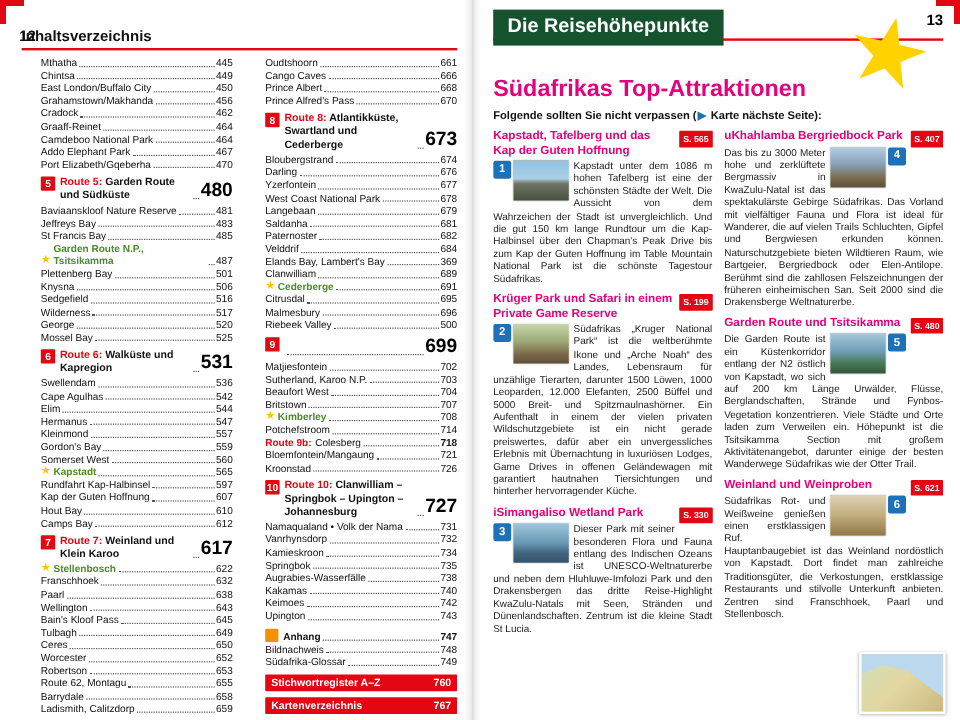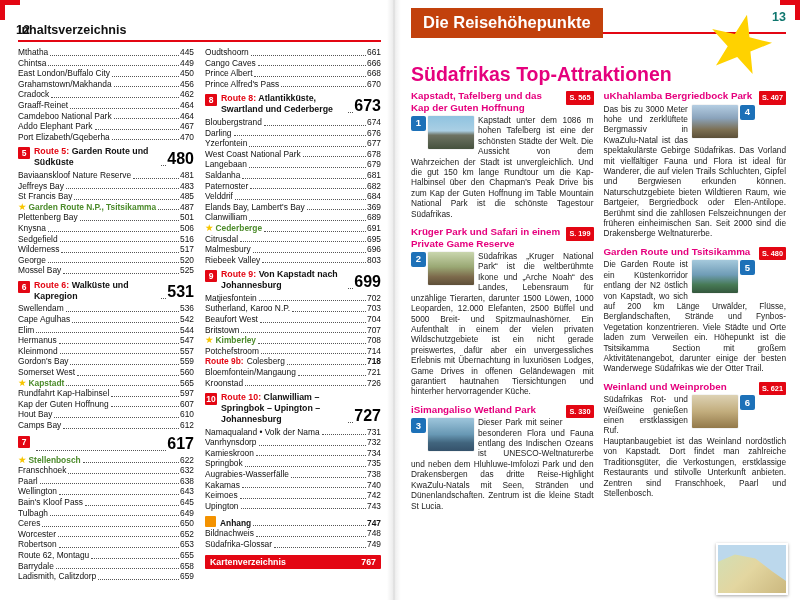--- a/index.html
+++ b/index.html
@@ -12,21 +12,21 @@
   .corner-tr { top:0; right:0; border-top:5px solid #e30613; border-right:5px solid #e30613; }
   .gutter { position:absolute; left:387px; top:0; width:14px; height:600px; z-index:5; pointer-events:none;
     background:linear-gradient(90deg, rgba(0,0,0,0) 0%, rgba(0,0,0,0.07) 40%, rgba(0,0,0,0.14) 50%, rgba(0,0,0,0.06) 62%, rgba(0,0,0,0) 100%); }
 
   
   .page-left { position:absolute; left:0; top:12px; width:392px; height:572px; padding:10px 11px 6px 18px; }
   .lp-header { position:relative; height:20px; border-bottom:2px solid #e30613; margin-bottom:5px; }
   .lp-num { position:absolute; left:-2px; top:1px; font-weight:bold; font-size:12.5px; color:#111; }
   .lp-title { position:absolute; left:0; right:0; top:1px; text-align:left; font-weight:bold; font-size:12.5px; color:#111; }
   .toc { display:flex; gap:11px; height:554px; overflow:hidden; }
-  .toc-col { flex:1; min-width:0; }
+  .toc-col { flex:1; min-width:0;margin-left:16px; }
 
   .trow { display:flex; align-items:flex-end; font-size:8.4px; line-height:10.6px; color:#111; }
   .lbl { min-width:0; }
   .dots { flex:1 1 5px; min-width:5px; border-bottom:1px dotted #555; margin:0 1px 2px 2px; }
   .pg { flex:0 0 auto; }
   .bold { font-weight:normal; }
   .green { color:#4c8b2b; font-weight:bold; }
   .star-ic { color:#f7c600; font-size:9.5px; margin-right:2px; }
   .pre { color:#e30613; font-weight:bold; margin-right:3px; }
 
@@ -42,23 +42,23 @@
   .abox { flex:0 0 auto; width:11px; height:11px; background:#f39200; margin:0 4px 1px 0; border-radius:1px; }
   .arow .lbl { font-weight:bold; }
 
   .barrow { display:flex; justify-content:space-between; align-items:center; background:#e30613; color:#fff;
     font-weight:bold; font-size:8.8px; padding:2px 5px; margin-top:5px; border-radius:1px; }
 
   
   .page-right { position:absolute; left:401px; top:0; width:399px; height:600px; padding:8px 14px 6px 10px; }
   .rp-header { position:relative; height:38px; }
   .rp-rule { position:absolute; left:0; right:0; top:24px; border-top:2px solid #e30613; }
-  .title-box { position:absolute; left:0; top:0; background:#c2410c; color:#fff; font-weight:bold;
+  .title-box { position:absolute; left:0; top:0; background:#14532d; color:#fff; font-weight:bold;
     font-size:16.5px; padding:5px 12px 6px; z-index:3; white-space:nowrap; }
-  .rp-num { position:absolute; right:0; top:2px; font-weight:bold; font-size:12.5px; color:#0f766e; }
+  .rp-num { position:absolute; right:0; top:2px; font-weight:bold; font-size:12.5px; color:#000000; }
   .big-star { position:absolute; right:14px; top:6px; width:64px; height:62px; background:#ffd200; z-index:2;
     transform:rotate(13deg);
     clip-path:polygon(50% 0%, 61.8% 34.5%, 98% 35%, 68.2% 56.6%, 79.4% 91%, 50% 70%, 20.6% 91%, 31.8% 56.6%, 2% 35%, 38.2% 34.5%); }
   .headline { color:#e5007d; font-size:19.5px; font-weight:bold; margin:17px 0 4px; }
   .intro { font-size:9.3px; font-weight:bold; color:#111; margin:0 0 7px; }
   .arrow { color:#1d71b8; margin:0 1px; }
 
   .acols { display:flex; gap:10px; height:456px; overflow:hidden; }
   .acol { flex:1; min-width:0; }
   .attraction { margin-bottom:7px; }
@@ -299,20 +299,21 @@
 
   <div class="trow">
     <span class="lbl">Camps Bay</span>
     <span class="dots"></span>
     <span class="pg">612</span>
   </div>
 
   <div class="rrow">
     <span class="numbox">7</span>
     <span class="rmain">
+      <span class="rtext"><span class="rl">Route 7:</span> <span>Weinland und Klein Karoo</span></span>
       <span class="dots"></span>
       <span class="pg">617</span>
     </span>
   </div>
 
   <div class="trow">
     <span class="star-ic">★</span>
     <span class="lbl green">Stellenbosch</span>
     <span class="dots"></span>
     <span class="pg">622</span>
@@ -493,27 +494,26 @@
 
   <div class="trow">
     <span class="lbl">Malmesbury</span>
     <span class="dots"></span>
     <span class="pg">696</span>
   </div>
 
   <div class="trow">
     <span class="lbl">Riebeek Valley</span>
     <span class="dots"></span>
-    <span class="pg">803</span>
+    <span class="pg">500</span>
   </div>
 
   <div class="rrow">
     <span class="numbox">9</span>
     <span class="rmain">
-      <span class="rtext"><span class="rl">Route 9:</span> <span>Von Kapstadt nach Johannesburg</span></span>
       <span class="dots"></span>
       <span class="pg">699</span>
     </span>
   </div>
 
   <div class="trow">
     <span class="lbl">Matjiesfontein</span>
     <span class="dots"></span>
     <span class="pg">702</span>
   </div>
@@ -637,39 +637,44 @@
     <span class="dots"></span>
     <span class="pg">748</span>
   </div>
 
   <div class="trow">
     <span class="lbl">Südafrika-Glossar</span>
     <span class="dots"></span>
     <span class="pg">749</span>
   </div>
 
+  <div class="barrow">
+    <span>Stichwortregister A–Z</span>
+    <span>760</span>
+  </div>
 
   <div class="barrow">
     <span>Kartenverzeichnis</span>
     <span>767</span>
   </div>
 </div>
     </div>
   </div>
 
   <div class="gutter"></div>
 
   <div class="page-right">
     <header class="rp-header">
       <div class="rp-rule"></div>
       <div class="title-box">Die Reisehöhepunkte</div>
       <span class="rp-num">13</span>
       <div class="big-star"></div>
     </header>
     <h1 class="headline">Südafrikas Top-Attraktionen</h1>
+    <p class="intro"><span>Folgende sollten Sie nicht verpassen (</span><span class="arrow">▶</span><span> Karte nächste Seite):</span></p>
     <div class="acols">
       <div class="acol">
   <section class="attraction">
     <h2 class="a-title"><span class="a-badge">S. 565</span><span>Kapstadt, Tafelberg und das Kap der Guten Hoffnung</span> </h2>
     <div class="a-body">
       <span class="a-media">
         <span class="a-num">1</span>
         <span class="a-photo ph-kapstadt"></span>
       </span>
       <span class="a-text">Kapstadt unter dem 1086 m hohen Tafelberg ist eine der schönsten Städte der Welt. Die Aussicht von dem Wahrzeichen der Stadt ist unvergleichlich. Und die gut 150 km lange Rundtour um die Kap-Halbinsel über den Chapman's Peak Drive bis zum Kap der Guten Hoffnung im Table Mountain National Park ist die schönste Tagestour Südafrikas.</span>

